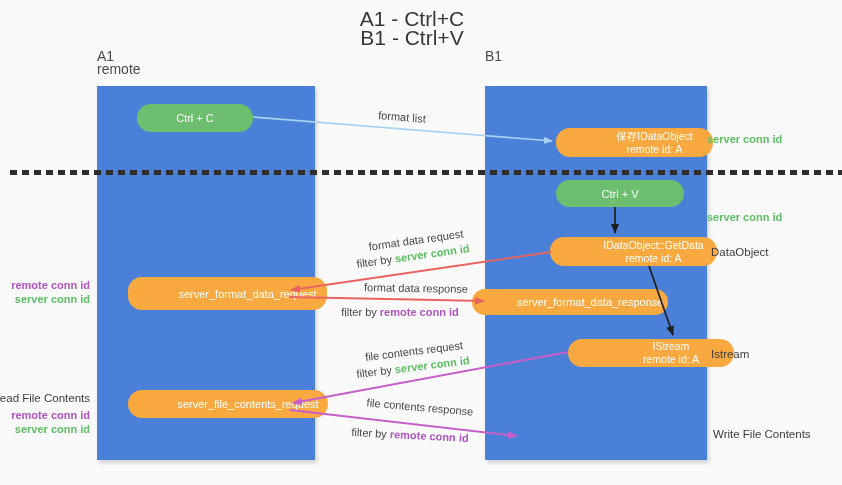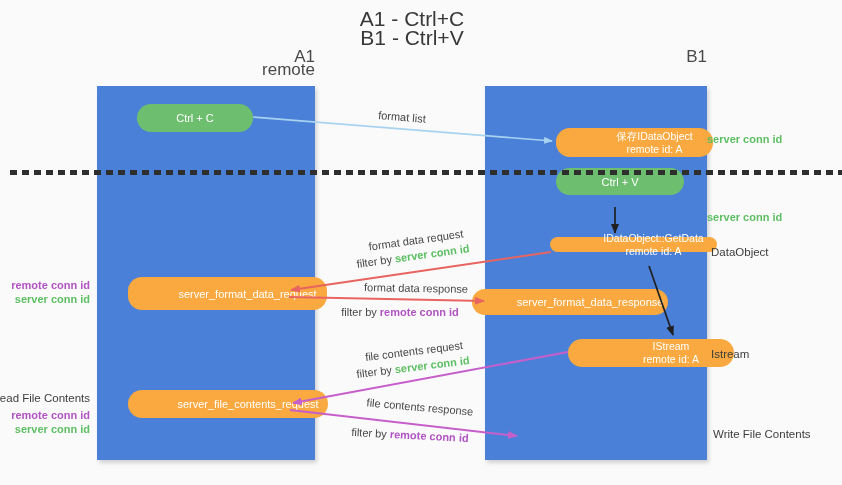--- a/index.html
+++ b/index.html
@@ -8,22 +8,22 @@
     background:var(--background,#fafafa);
     font-family:"Liberation Sans", sans-serif;
     overflow:hidden;
   }
   .title-block {
     position:absolute; left:337px; top:9px; width:150px;
     text-align:center; font-size:21px; line-height:19px; color:#383838;
     z-index:6;
   }
   .col-header {
-    position:absolute; top:50px; text-align:right;
-    font-size:17px; line-height:13px; color:#4a4a4a; z-index:6;
+    position:absolute; top:50px; text-align:left;
+    font-size:14px; line-height:13px; color:#4a4a4a; z-index:6;
   }
   .column {
     position:absolute; top:86px; height:374px;
     background:var(--column-blue,#4a80d8);
     box-shadow:2px 3px 4px rgba(0,0,0,.16);
     z-index:1;
   }
   .dashes {
     position:absolute; left:10px; right:0; top:170px; height:5px;
     background-image:repeating-linear-gradient(90deg,#2e2e2e 0 7px,transparent 7px 12px);
@@ -109,25 +109,25 @@
 
   <div class="node green" style="left:137px;top:104px;width:116px;height:28px;">
     <span>Ctrl + C</span>
   </div>
 
   <div class="node orange two-line" style="left:556px;top:128px;width:117px;height:29px;">
     <span>保存IDataObject</span>
     <span>remote id: A</span>
   </div>
 
-  <div class="node green" style="left:556px;top:168px;width:128px;height:27px;">
+  <div class="node green" style="left:556px;top:180px;width:128px;height:27px;">
     <span>Ctrl + V</span>
   </div>
 
-  <div class="node orange two-line" style="left:550px;top:237px;width:127px;height:15px;align-items:center;">
+  <div class="node orange two-line" style="left:550px;top:237px;width:127px;height:29px;align-items:center;">
     <span>IDataObject::GetData</span>
     <span>remote id: A</span>
   </div>
 
   <div class="node orange" style="left:128px;top:277px;width:159px;height:33px;">
     <span>server_format_data_request</span>
   </div>
 
   <div class="node orange" style="left:472px;top:289px;width:156px;height:26px;">
     <span>server_format_data_response</span>

